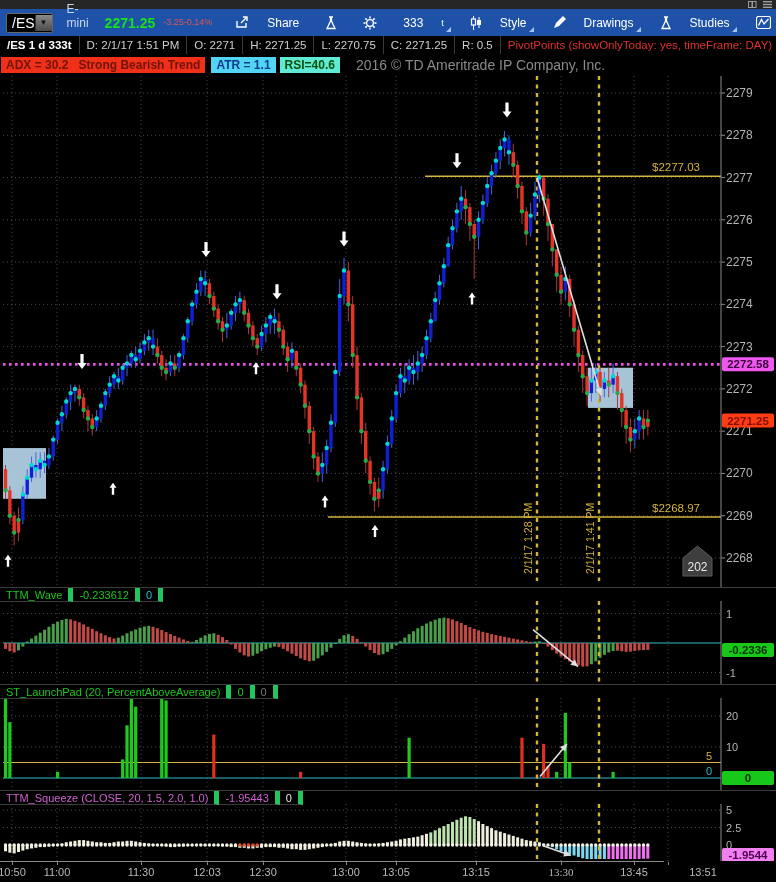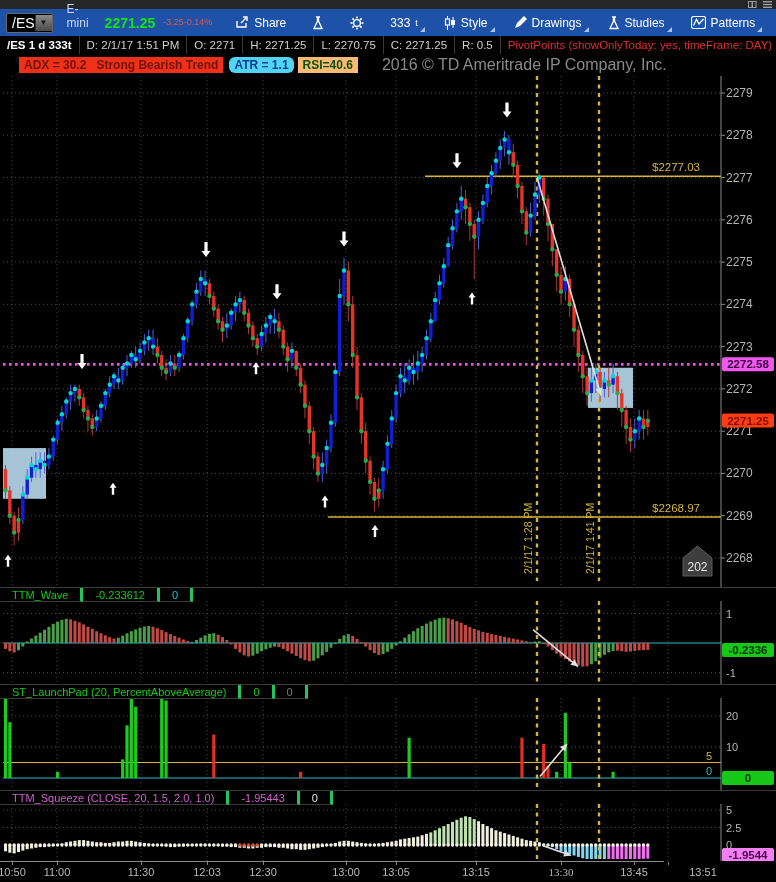--- a/index.html
+++ b/index.html
@@ -10,45 +10,45 @@
   .titlebar .ticons{position:absolute;right:4px;top:1px;display:flex;gap:6px;opacity:.8}
   
   .toolbar{position:absolute;top:9px;left:0;width:776px;height:27px;background:#1d52a8;
            border-bottom:1px solid #0d3270;display:flex;align-items:center;color:#fff;font-size:12px;}
   .tb-sep{width:1px;height:20px;background:#16418a;margin:0 4px;}
   .combo{display:flex;align-items:center;margin-left:6px;width:92px;height:18px;background:#000;
          border:1px solid #666;border-radius:2px;}
   .combo .sym{flex:1;padding-left:5px;font-size:14px;color:#fff;}
   .combo .cap{width:16px;height:16px;background:linear-gradient(#8a8a8a,#4a4a4a);border-left:1px solid #333;
          display:flex;align-items:center;justify-content:center;font-size:8px;color:#111;}
-  .tbtn{position:relative;display:flex;align-items:center;gap:5px;padding:4px 9px;cursor:default;white-space:nowrap;}
+  .tbtn{position:relative;display:flex;align-items:center;gap:18px;padding:4px 9px;cursor:default;white-space:nowrap;}
   .tbtn .cornercaret{position:absolute;right:2px;bottom:2px;width:0;height:0;
          border-bottom:5px solid #a9c4ee;border-left:5px solid transparent;}
   .price{color:#19e019;font-weight:bold;font-size:14px;padding:0 8px;}
   .chg{display:flex;flex-direction:row;align-items:flex-end;line-height:9px;font-size:9px;color:#e0564c;padding-right:6px;}
   .desc{color:#c9d7ef;padding:0 8px;}
   
   .infobar{position:absolute;top:36px;left:0;width:776px;height:18px;background:#000;display:flex;
            align-items:stretch;font-size:11.5px;color:#cfcfcf;border-bottom:1px solid #222;}
   .icell{display:flex;align-items:center;padding:0 7px;border-right:1px solid #3a3a3a;white-space:nowrap;}
   .icell.first{color:#fff;font-weight:bold;}
   .icell.pivot{color:#e03030;}
   
   .studybar{position:absolute;top:54px;left:0;width:776px;height:22px;background:#000;display:flex;
             align-items:center;font-size:12px;}
-  .badge{font-weight:bold;padding:1px 5px;margin-left:19px;white-space:nowrap;}
+  .badge{font-weight:bold;padding:1px 5px;margin-left:1px;white-space:nowrap;}
   .badge.adx{background:#f03018;color:#701408;}
-  .badge.atr{background:#52d4f4;color:#0a3c8c;margin-left:6px;border-radius:6px;}
-  .badge.rsi{background:#fdba74;color:#0a500a;margin-left:4px;}
-  .copyright{color:#8a8a8a;font-size:16px;margin-left:24px;}
+  .badge.atr{background:#52d4f4;color:#0a3c8c;margin-left:6px;}
+  .badge.rsi{background:#5eead4;color:#0a500a;margin-left:4px;}
+  .copyright{color:#8a8a8a;font-size:14px;margin-left:16px;}
   
   .chartsvg{position:absolute;left:0;display:block;}
   .phdr{position:absolute;left:0;width:776px;height:14px;background:#000;border-top:1px solid #3c3c3c;
         display:flex;align-items:stretch;font-size:11px;}
-  .pcell{display:flex;align-items:center;padding:0 12px;border-right:3px solid #22c55e;border-bottom:1px solid #3a3a3a;white-space:nowrap;}
+  .pcell{display:flex;align-items:center;padding:0 6px;border-right:5px solid #22c55e;border-bottom:1px solid #3a3a3a;white-space:nowrap;}
   .green{color:#18c818;} .cyan{color:#10c8c8;} .mag{color:#d060d0;} .gray{color:#777;} .white{color:#e8e8e8;}
   
   .timeaxis{position:absolute;top:861px;left:0;width:664px;height:21px;background:#000;border-top:1px solid #888;}
   .tlabel{position:absolute;top:4px;transform:translateX(-50%);color:#b8b8b8;font-size:11px;}
   .ttick{position:absolute;top:0;width:1px;height:3px;background:#888;}
 </style>
 </head>
 <body>
 
 <div id="app">

